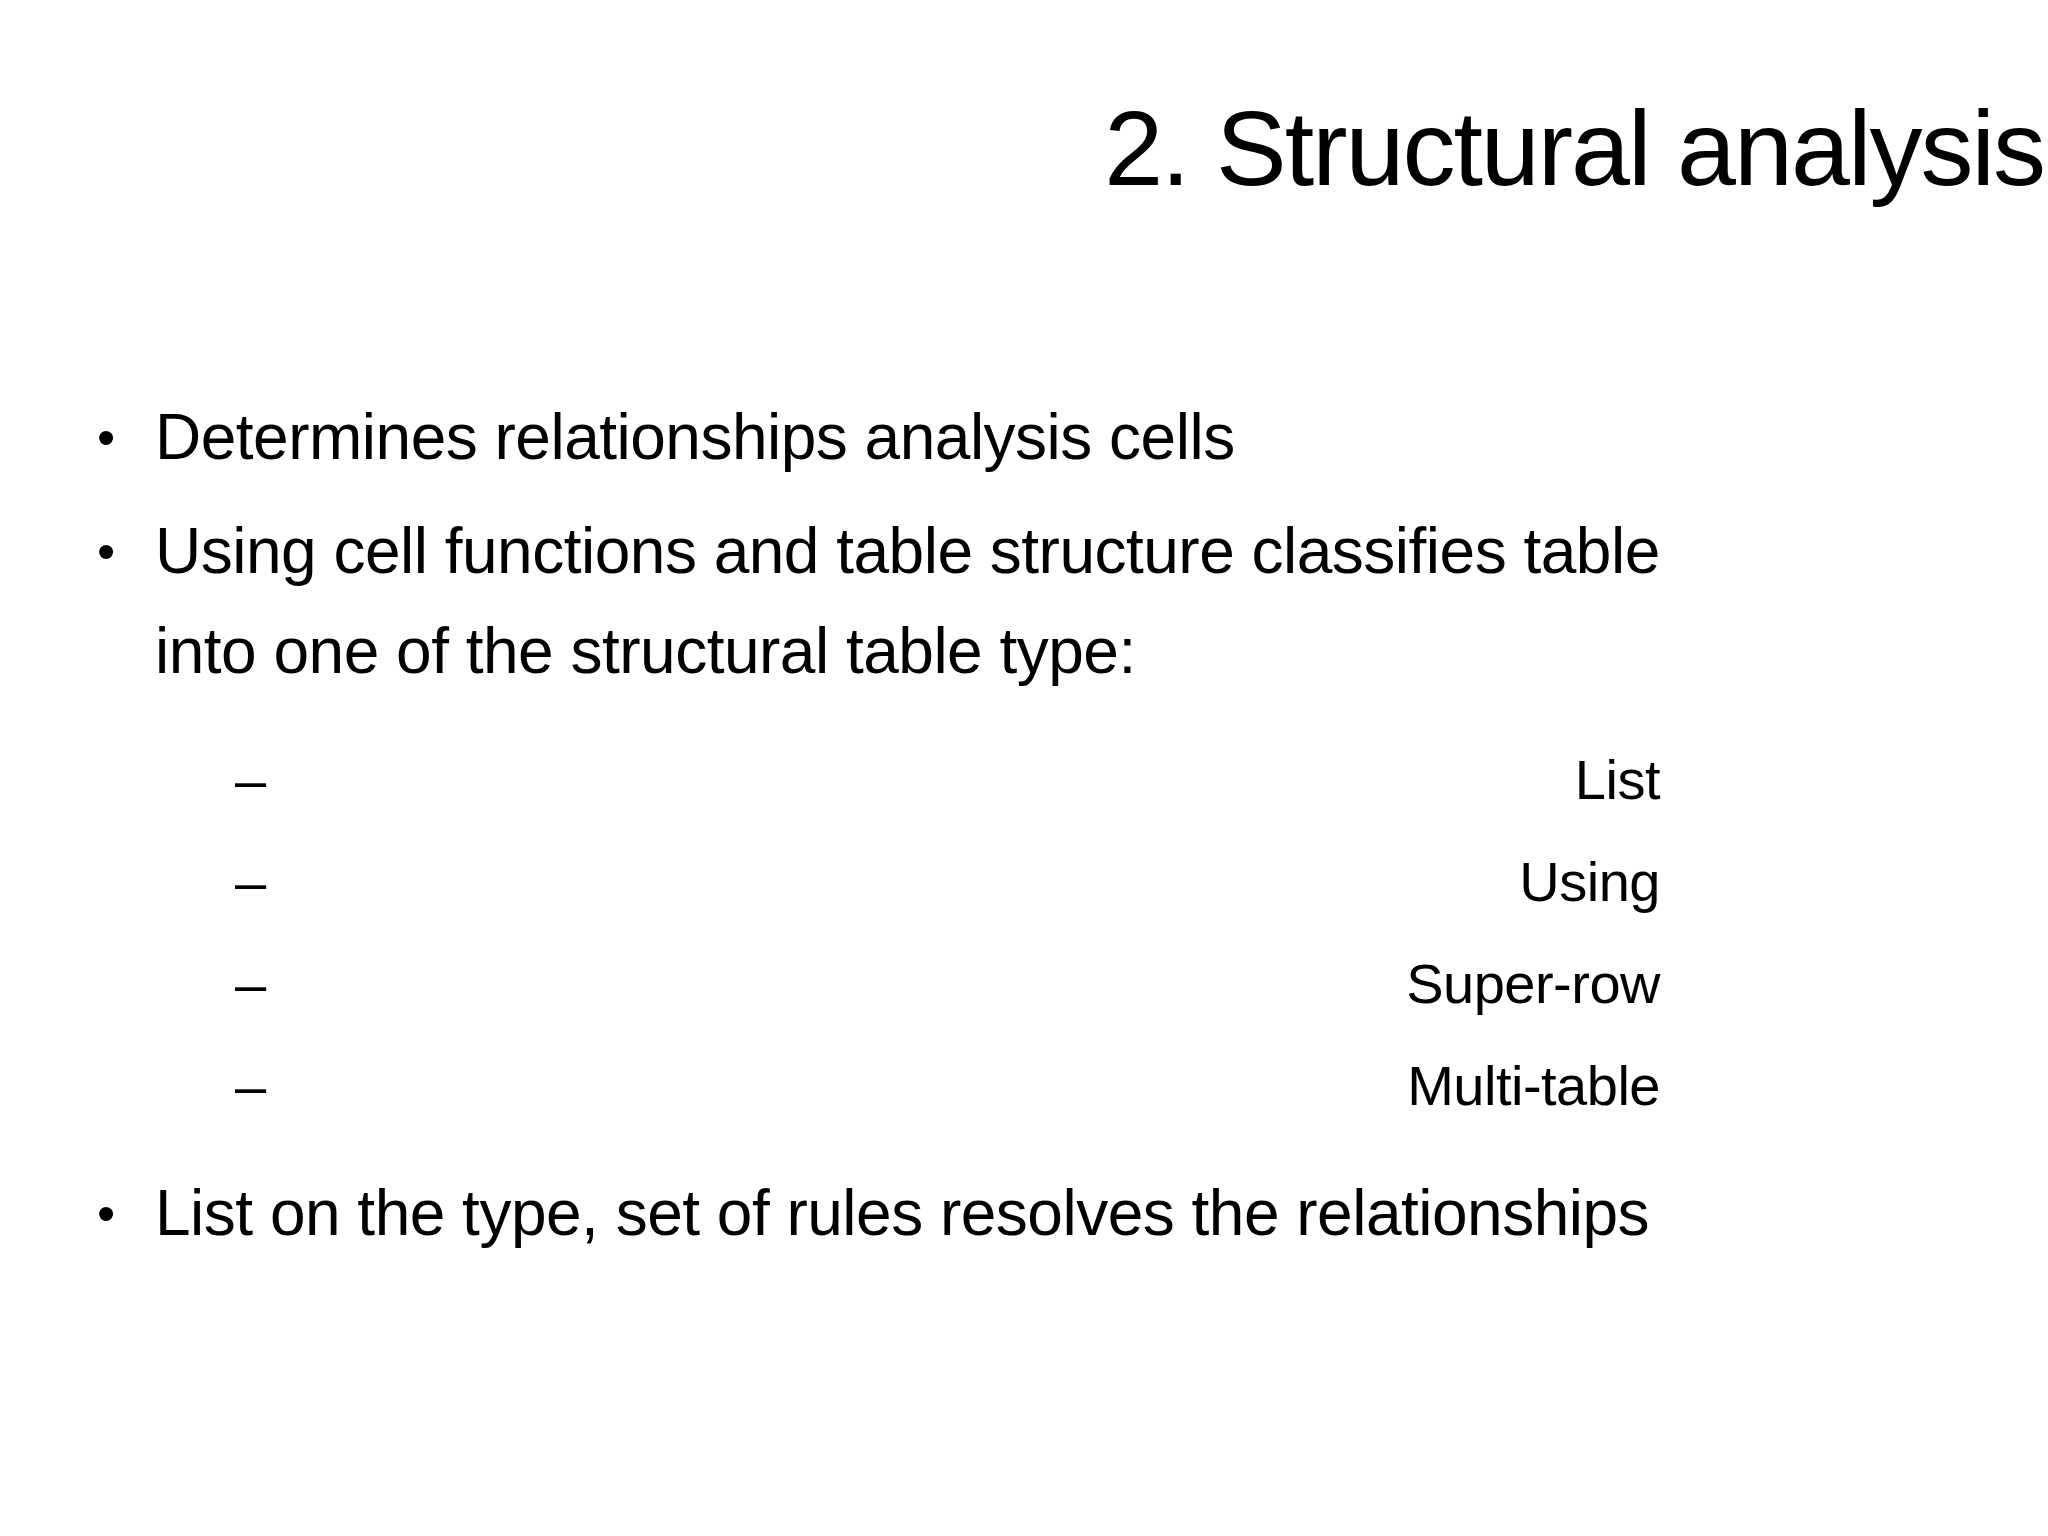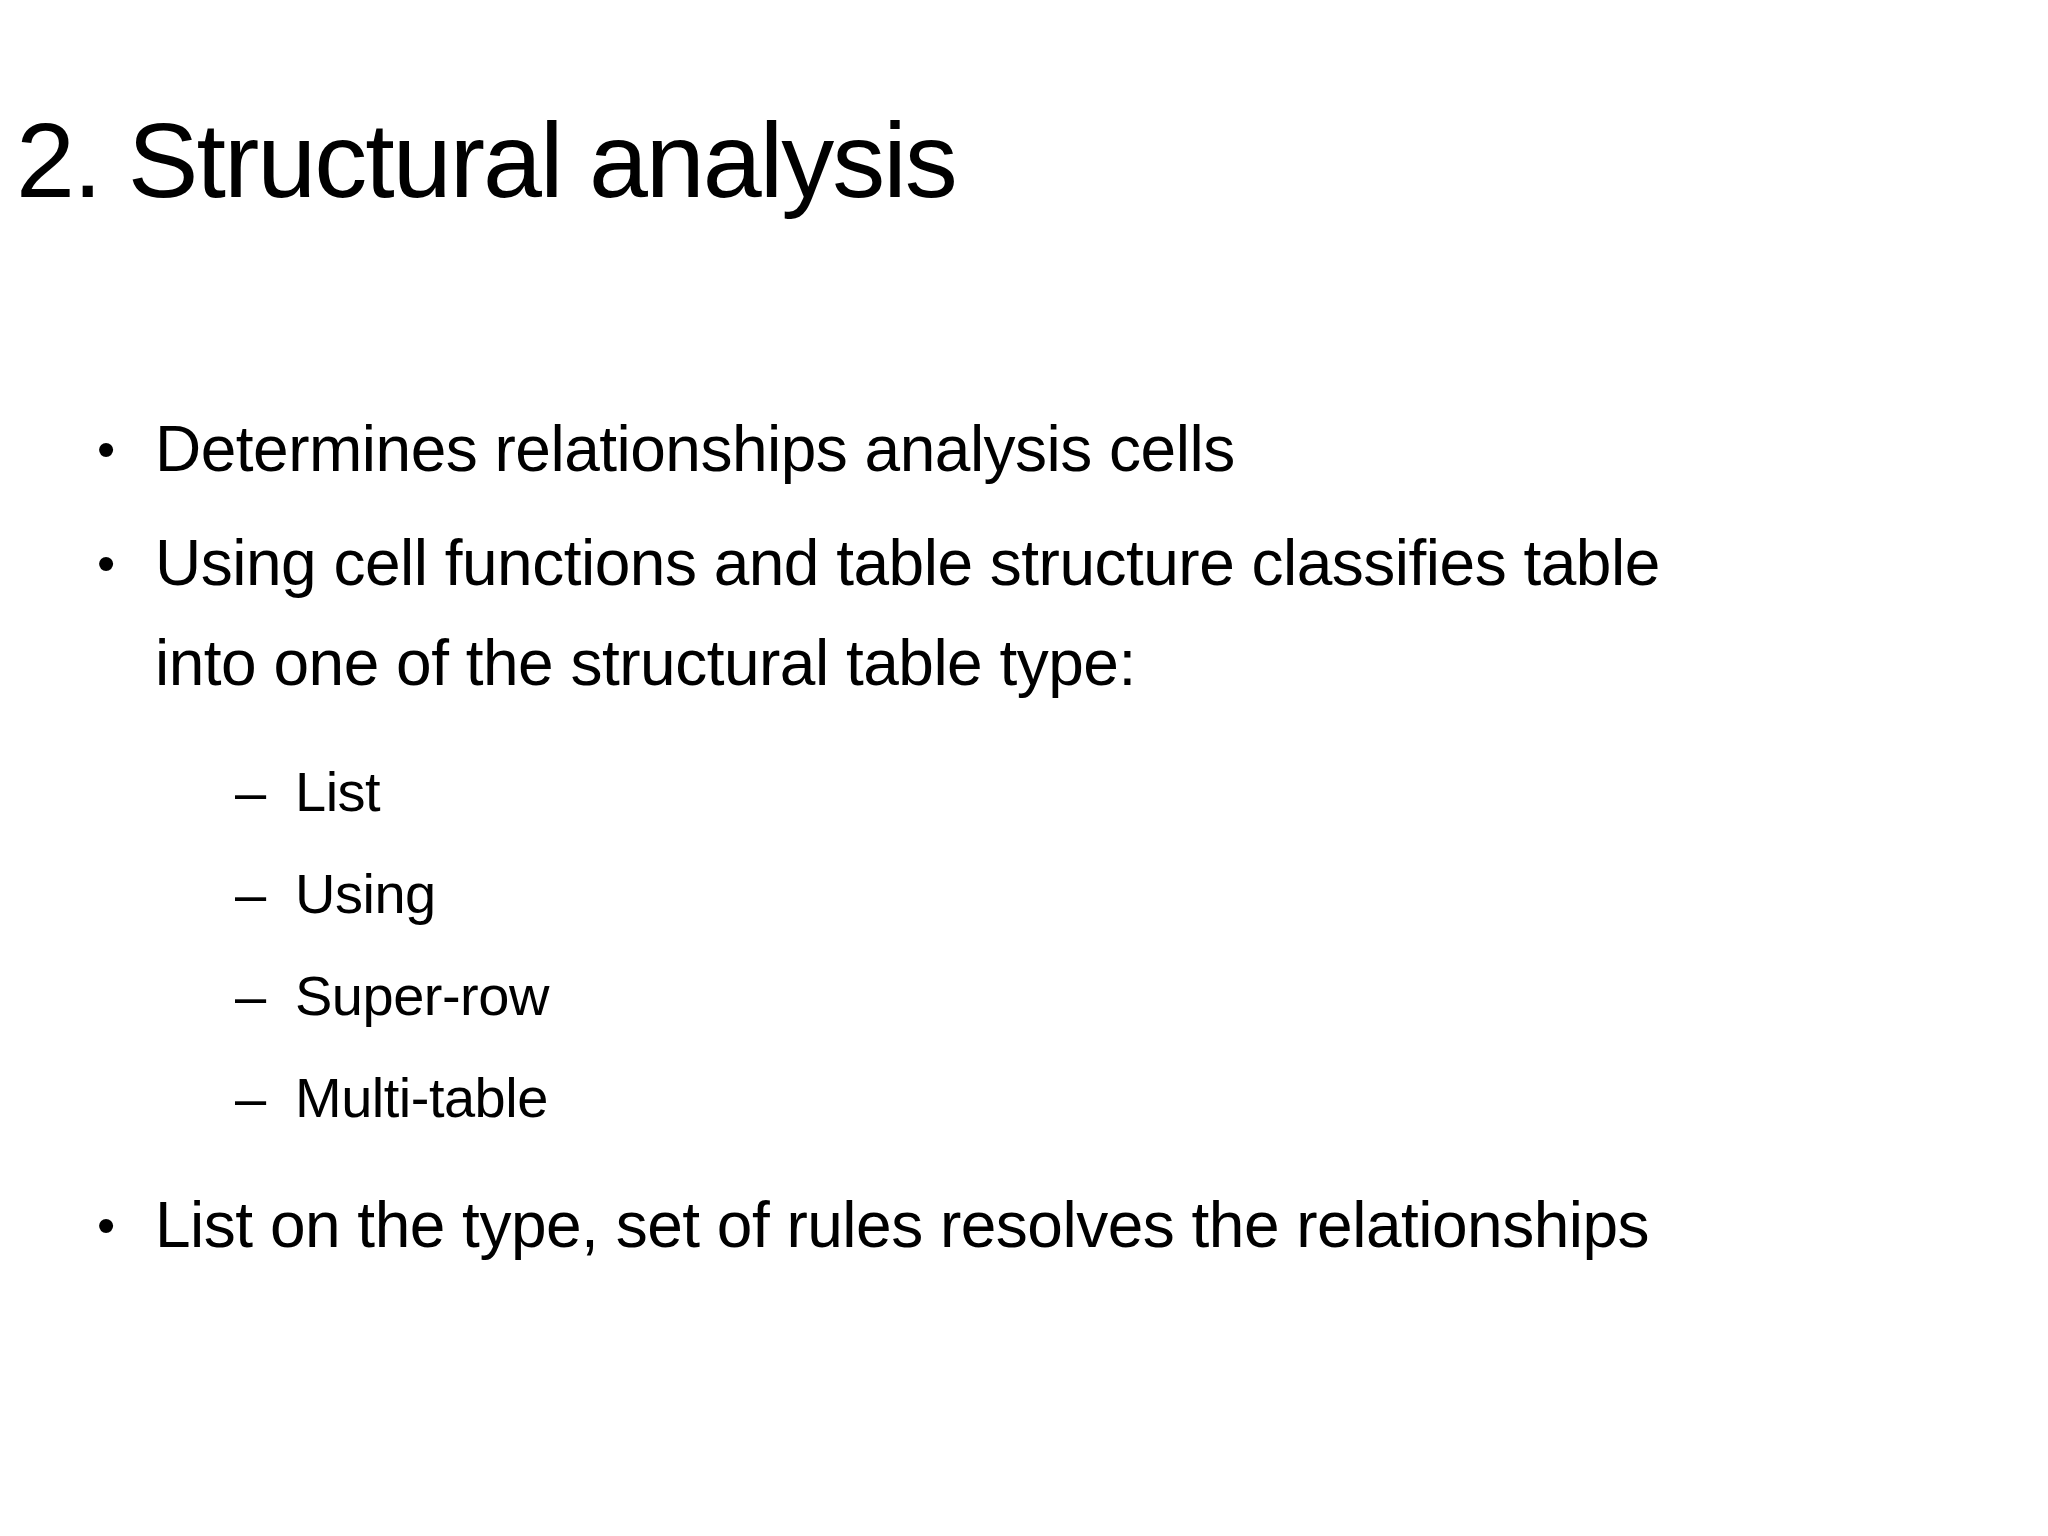--- a/index.html
+++ b/index.html
@@ -11,23 +11,23 @@
     position: relative;
     width: 2048px;
     height: 1536px;
     background: #ffffff;
     color: #000000;
     font-family: "Liberation Sans", sans-serif;
     overflow: hidden;
     box-sizing: border-box;
   }
   .slide-title {
-    margin: 16px;
+    margin: 4px;
     padding-top: 78px;
-    text-align: left;
+    text-align: right;
     font-size: 106px;
     font-weight: 400;
     letter-spacing: -2px;
     line-height: 1.25;
     color: #000000;
   }
   .content {
     margin-top: 172px;
     padding-left: 97px;
     width: 1660px;
@@ -61,20 +61,21 @@
     display: flex;
     align-items: flex-start;
     line-height: 102px;
   }
   .sub-bullet-marker {
     flex: 0 0 60px;
     line-height: 102px;
   }
   .sub-bullet-text {
     flex: 1 1 auto;
+    text-align: right;
   }
   .last-bullet {
     margin-top: 26px;
   }
 </style>
 </head>
 <body>
 
 <div class="slide">
 

